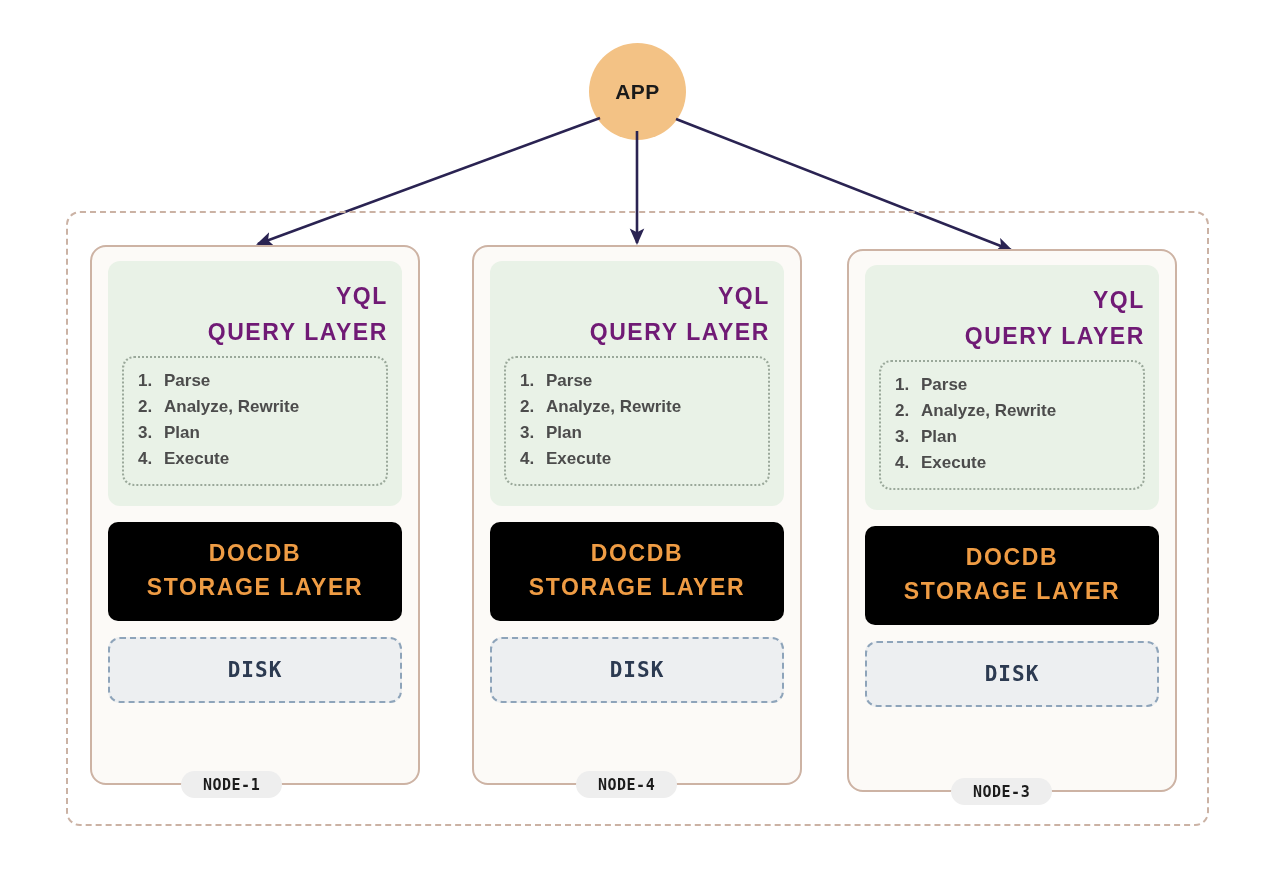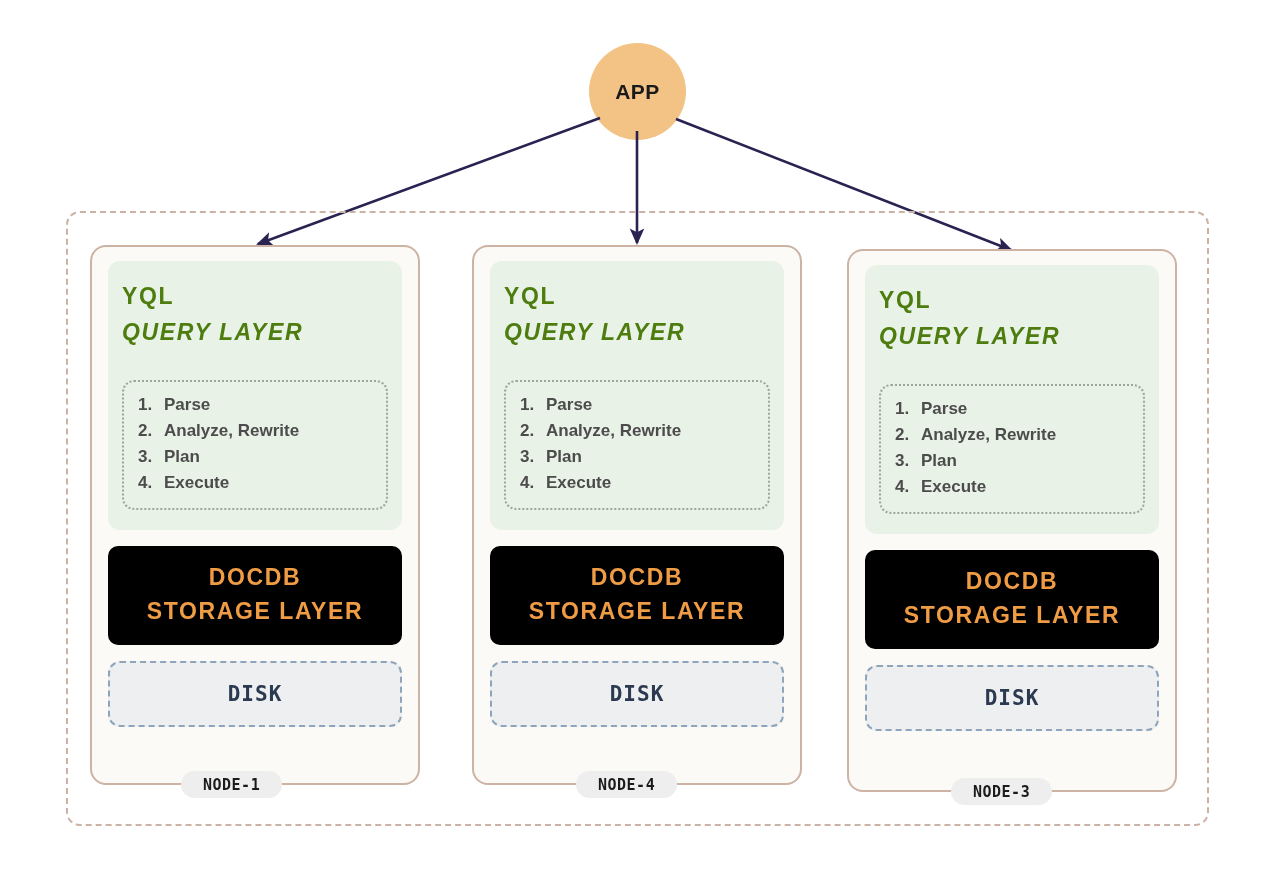--- a/index.html
+++ b/index.html
@@ -73,29 +73,29 @@
   #node-card-3 { left: 847px; top: 249px; width: 330px; height: 543px; }
 
   
   .yql-block {
     background: #e9f2e7;
     border-radius: 12px;
     padding: 18px 14px 20px 14px;
     box-sizing: border-box;
   }
   .yql-title {
-    text-align: left;
-    color: #4d7c0f;
+    text-align: right;
+    color: #701a75;
     font-weight: bold;
     font-size: 23px;
     line-height: 1.55;
     letter-spacing: 1.6px;
-    margin-bottom: 30px;
-  }
-  .yql-title .line2 { display: block; font-style: italic; }
+    margin-bottom: 6px;
+  }
+  .yql-title .line2 { display: block; }
 
   .steps-box {
     border: 2px dotted #9aa89a;
     border-radius: 12px;
     padding: 10px 8px 12px 14px;
     box-sizing: border-box;
   }
   .steps-list {
     margin: 0;
     padding: 0;

